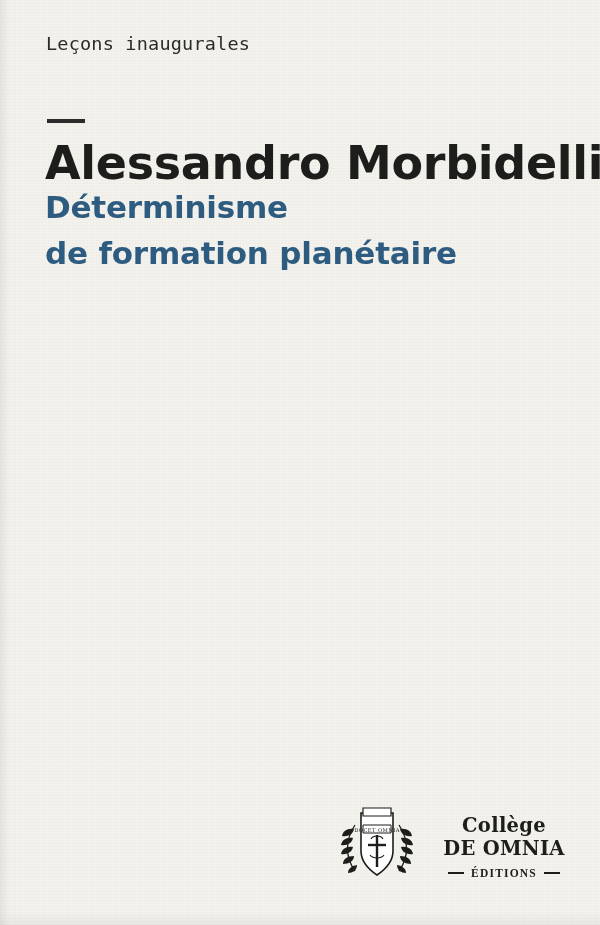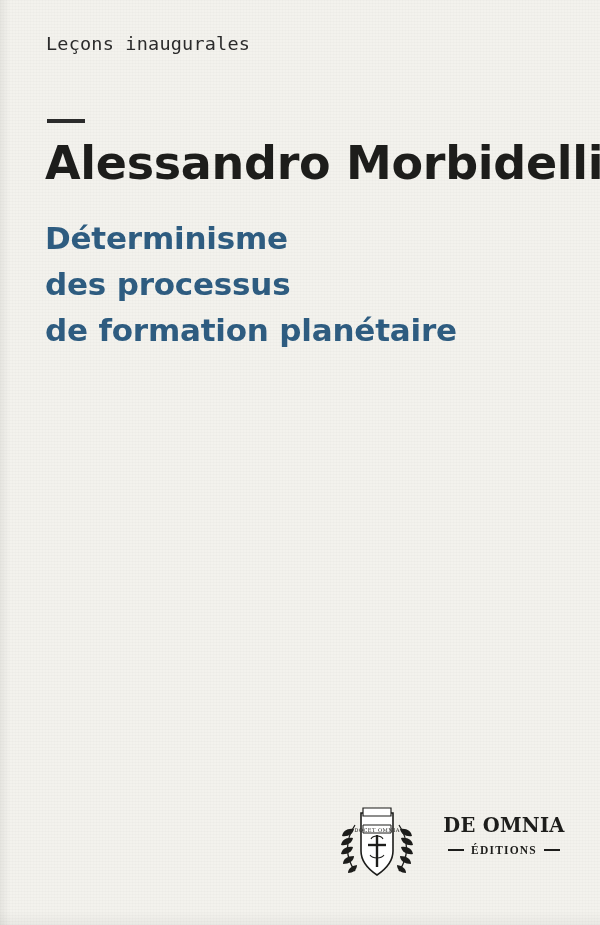--- a/index.html
+++ b/index.html
@@ -74,21 +74,21 @@
     font-size: 46px;
     font-weight: 700;
     letter-spacing: -0.3px;
     color: #1d1d1b;
     white-space: nowrap;
   }
 
   .title {
     position: absolute;
     left: 45px;
-    top: 215px;
+    top: 184px;
     width: 500px;
     font-family: "DejaVu Sans", sans-serif;
     font-size: 31px;
     font-weight: 700;
     line-height: 46px;
     letter-spacing: -0.2px;
     color: #2e5c80;
   }
   .title div { white-space: nowrap; }
 
@@ -158,21 +158,20 @@
   <div class="series">
     <div>Leçons inaugurales</div>
   </div>
 
   <div class="rule"></div>
 
   <div class="author">Alessandro Morbidelli</div>
 
   <div class="title">
     <div>Déterminisme</div>
-    <div>des processus</div>
     <div>de formation planétaire</div>
   </div>
 
   <div class="publisher">
 
     <span class="crest">
       <svg width="84" height="92" viewBox="0 0 84 92" xmlns="http://www.w3.org/2000/svg">
         <g fill="none" stroke="#1d1d1b" stroke-width="1.1">
 
           <path d="M20 30 C10 45 10 62 20 76" stroke-width="1.3"></path>
@@ -198,20 +197,21 @@
           <path d="M42 40 L42 72" stroke="#1d1d1b" stroke-width="2.4"></path>
           <path d="M33 50 L51 50" stroke="#1d1d1b" stroke-width="2.4"></path>
           <path d="M36 44 C38 40 46 40 48 44" stroke="#1d1d1b" stroke-width="1.1"></path>
           <path d="M35 60 C38 64 46 64 49 60" stroke="#1d1d1b" stroke-width="1.1"></path>
         </g>
         <text x="42" y="36.5" text-anchor="middle" font-family="DejaVu Serif, serif" font-size="5.2" fill="#1d1d1b" letter-spacing="0.4">DOCET OMNIA</text>
       </svg>
     </span>
 
     <div class="pub-text">
+      <div class="pub-name">Collège</div>
       <div class="pub-name">DE OMNIA</div>
       <div class="pub-divider-row">
         <span class="pub-dash"></span>
         <span class="pub-sub">ÉDITIONS</span>
         <span class="pub-dash"></span>
       </div>
     </div>
 
   </div>
 

